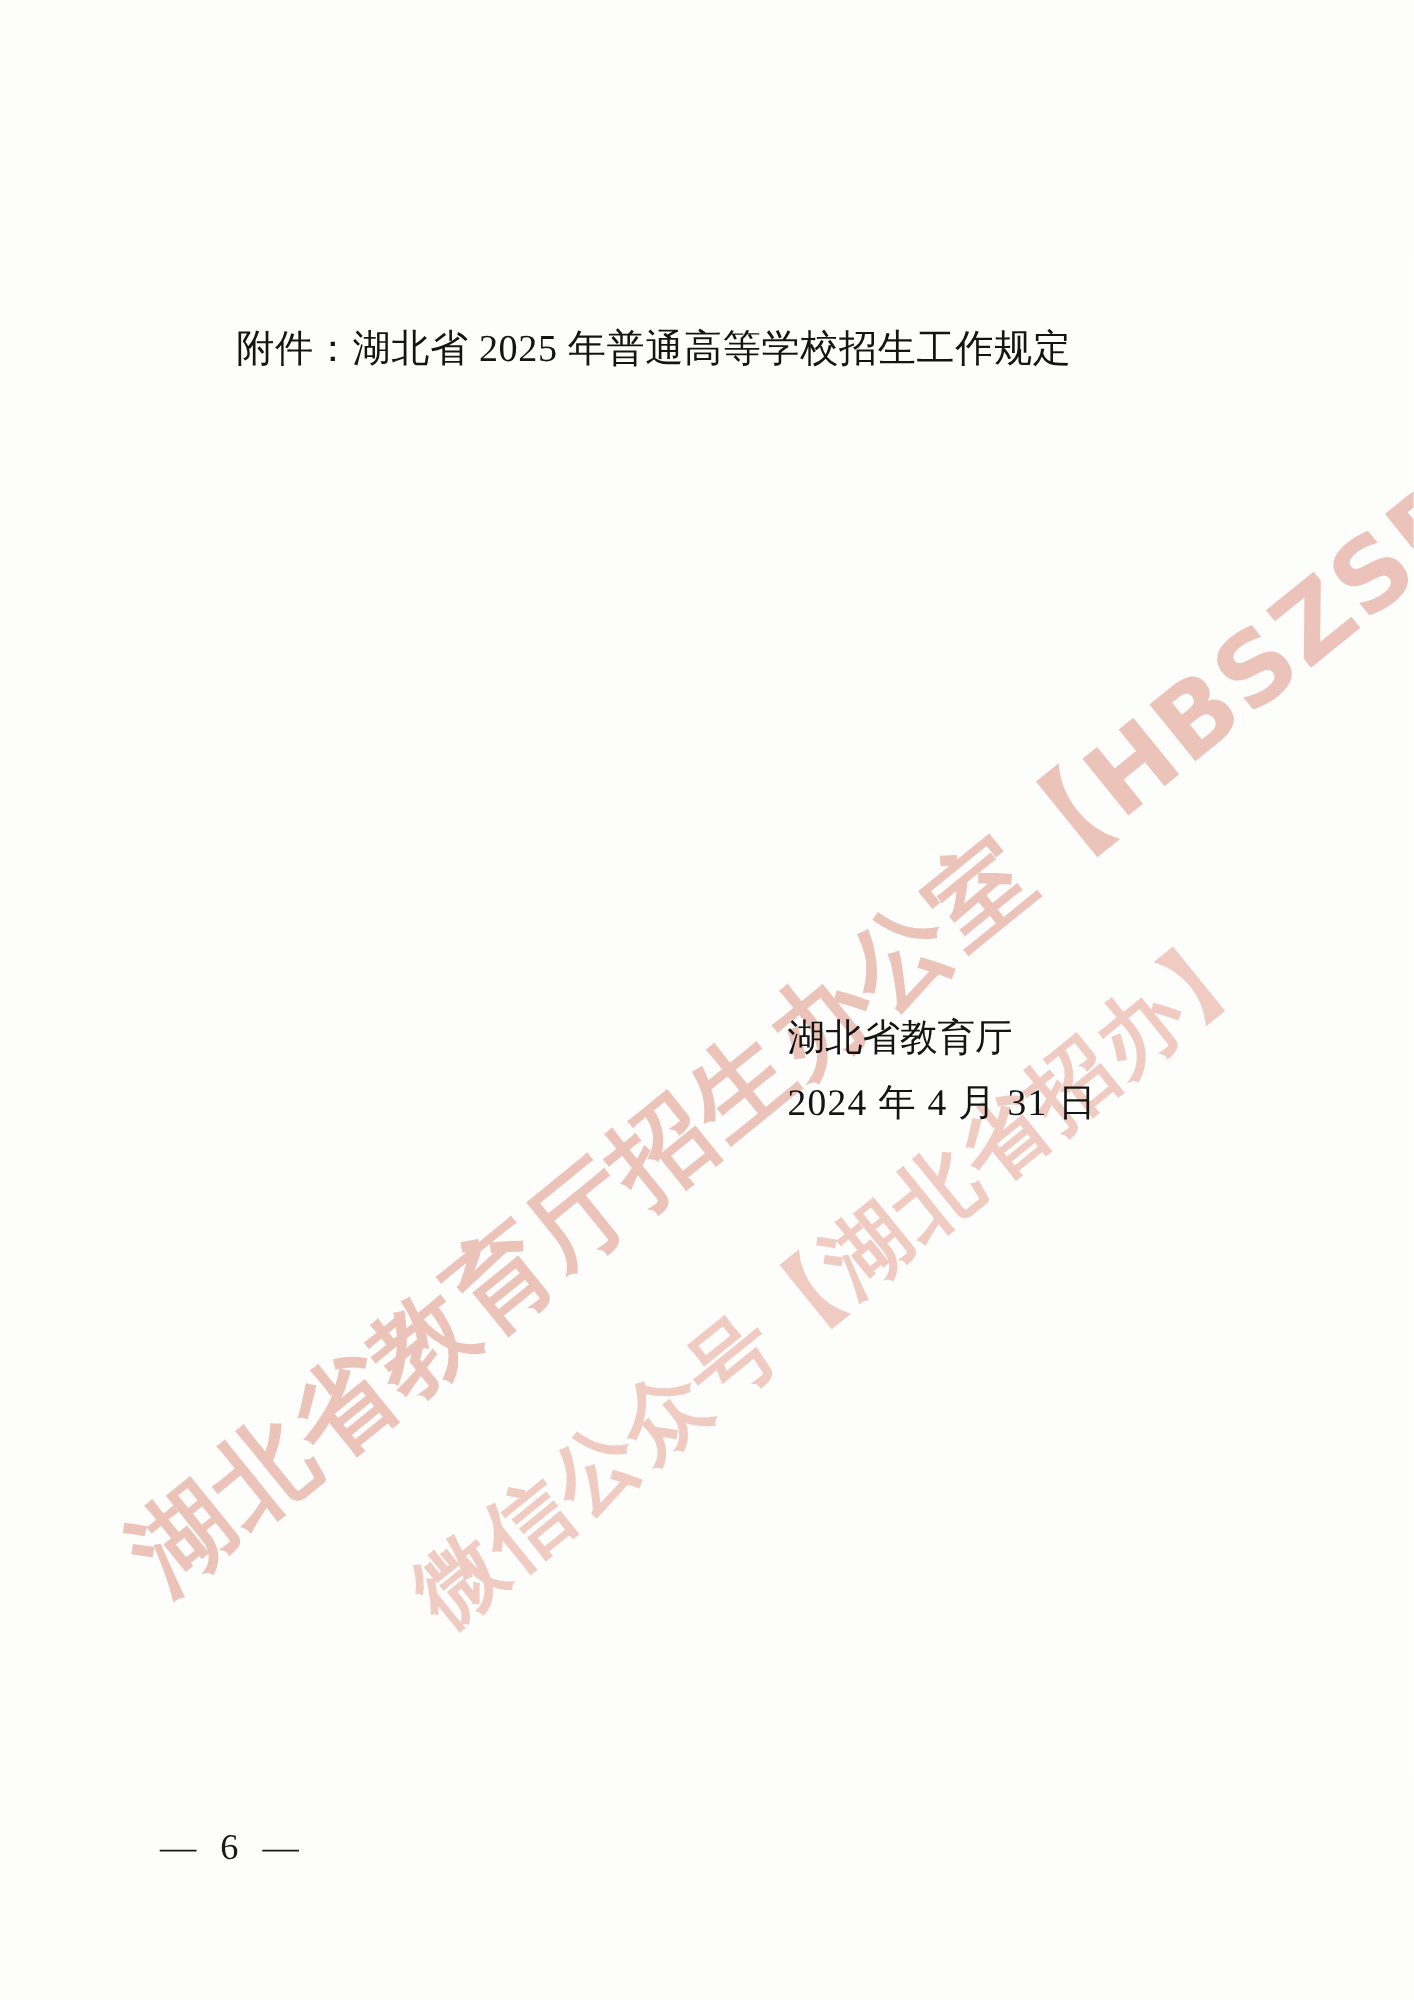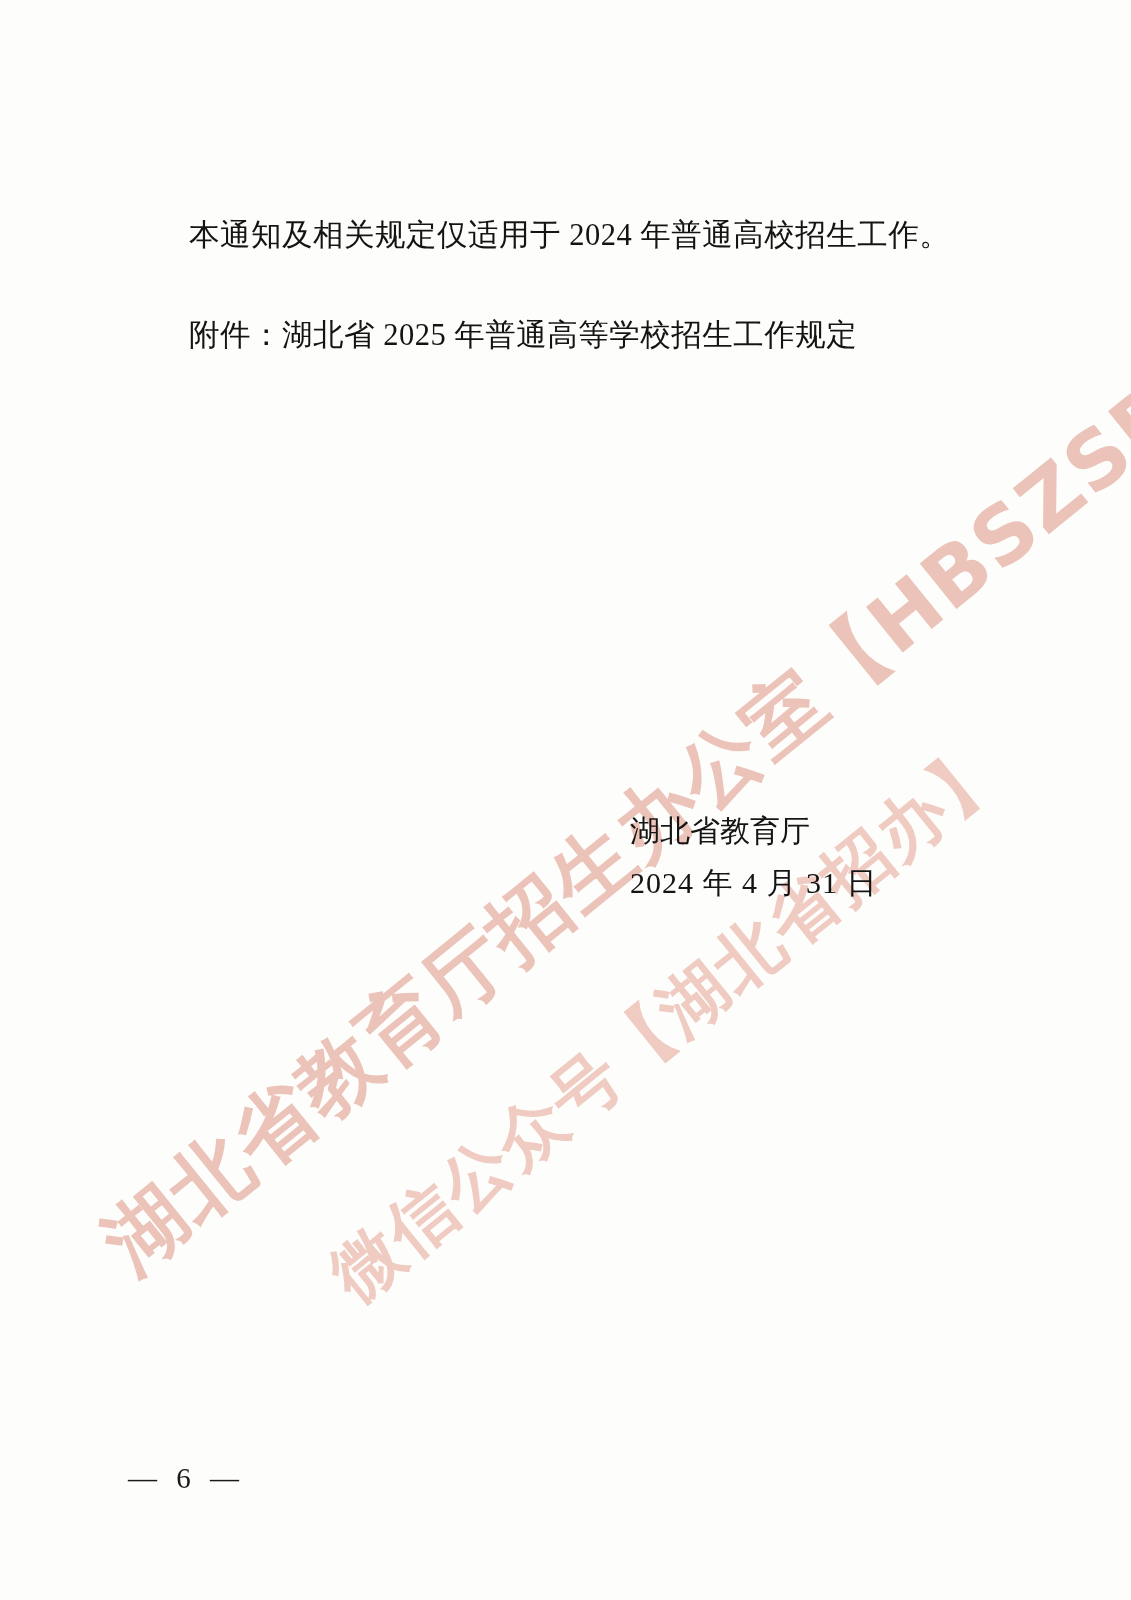--- a/index.html
+++ b/index.html
@@ -114,21 +114,20 @@
 
 <div class="page">
 
   <div class="watermark">
     <div class="wm-line wm-1">湖北省教育厅招生办公室【HBSZSB】</div>
     <div class="wm-line wm-2">微信公众号【湖北省招办】</div>
   </div>
 
   <div class="content">
     <div class="spacer-sm"></div>
-    <p class="para indent">本通知及相关规定仅适用于 2024 年普通高校招生工作。</p>
     <div class="spacer-md"></div>
     <p class="para indent">附件：湖北省 2025 年普通高等学校招生工作规定</p>
   </div>
 
   <div class="signature">
     <div>湖北省教育厅</div>
     <div class="sig-date">2024 年 4 月 31 日</div>
   </div>
 
   <div class="page-number">— 6 —</div>

